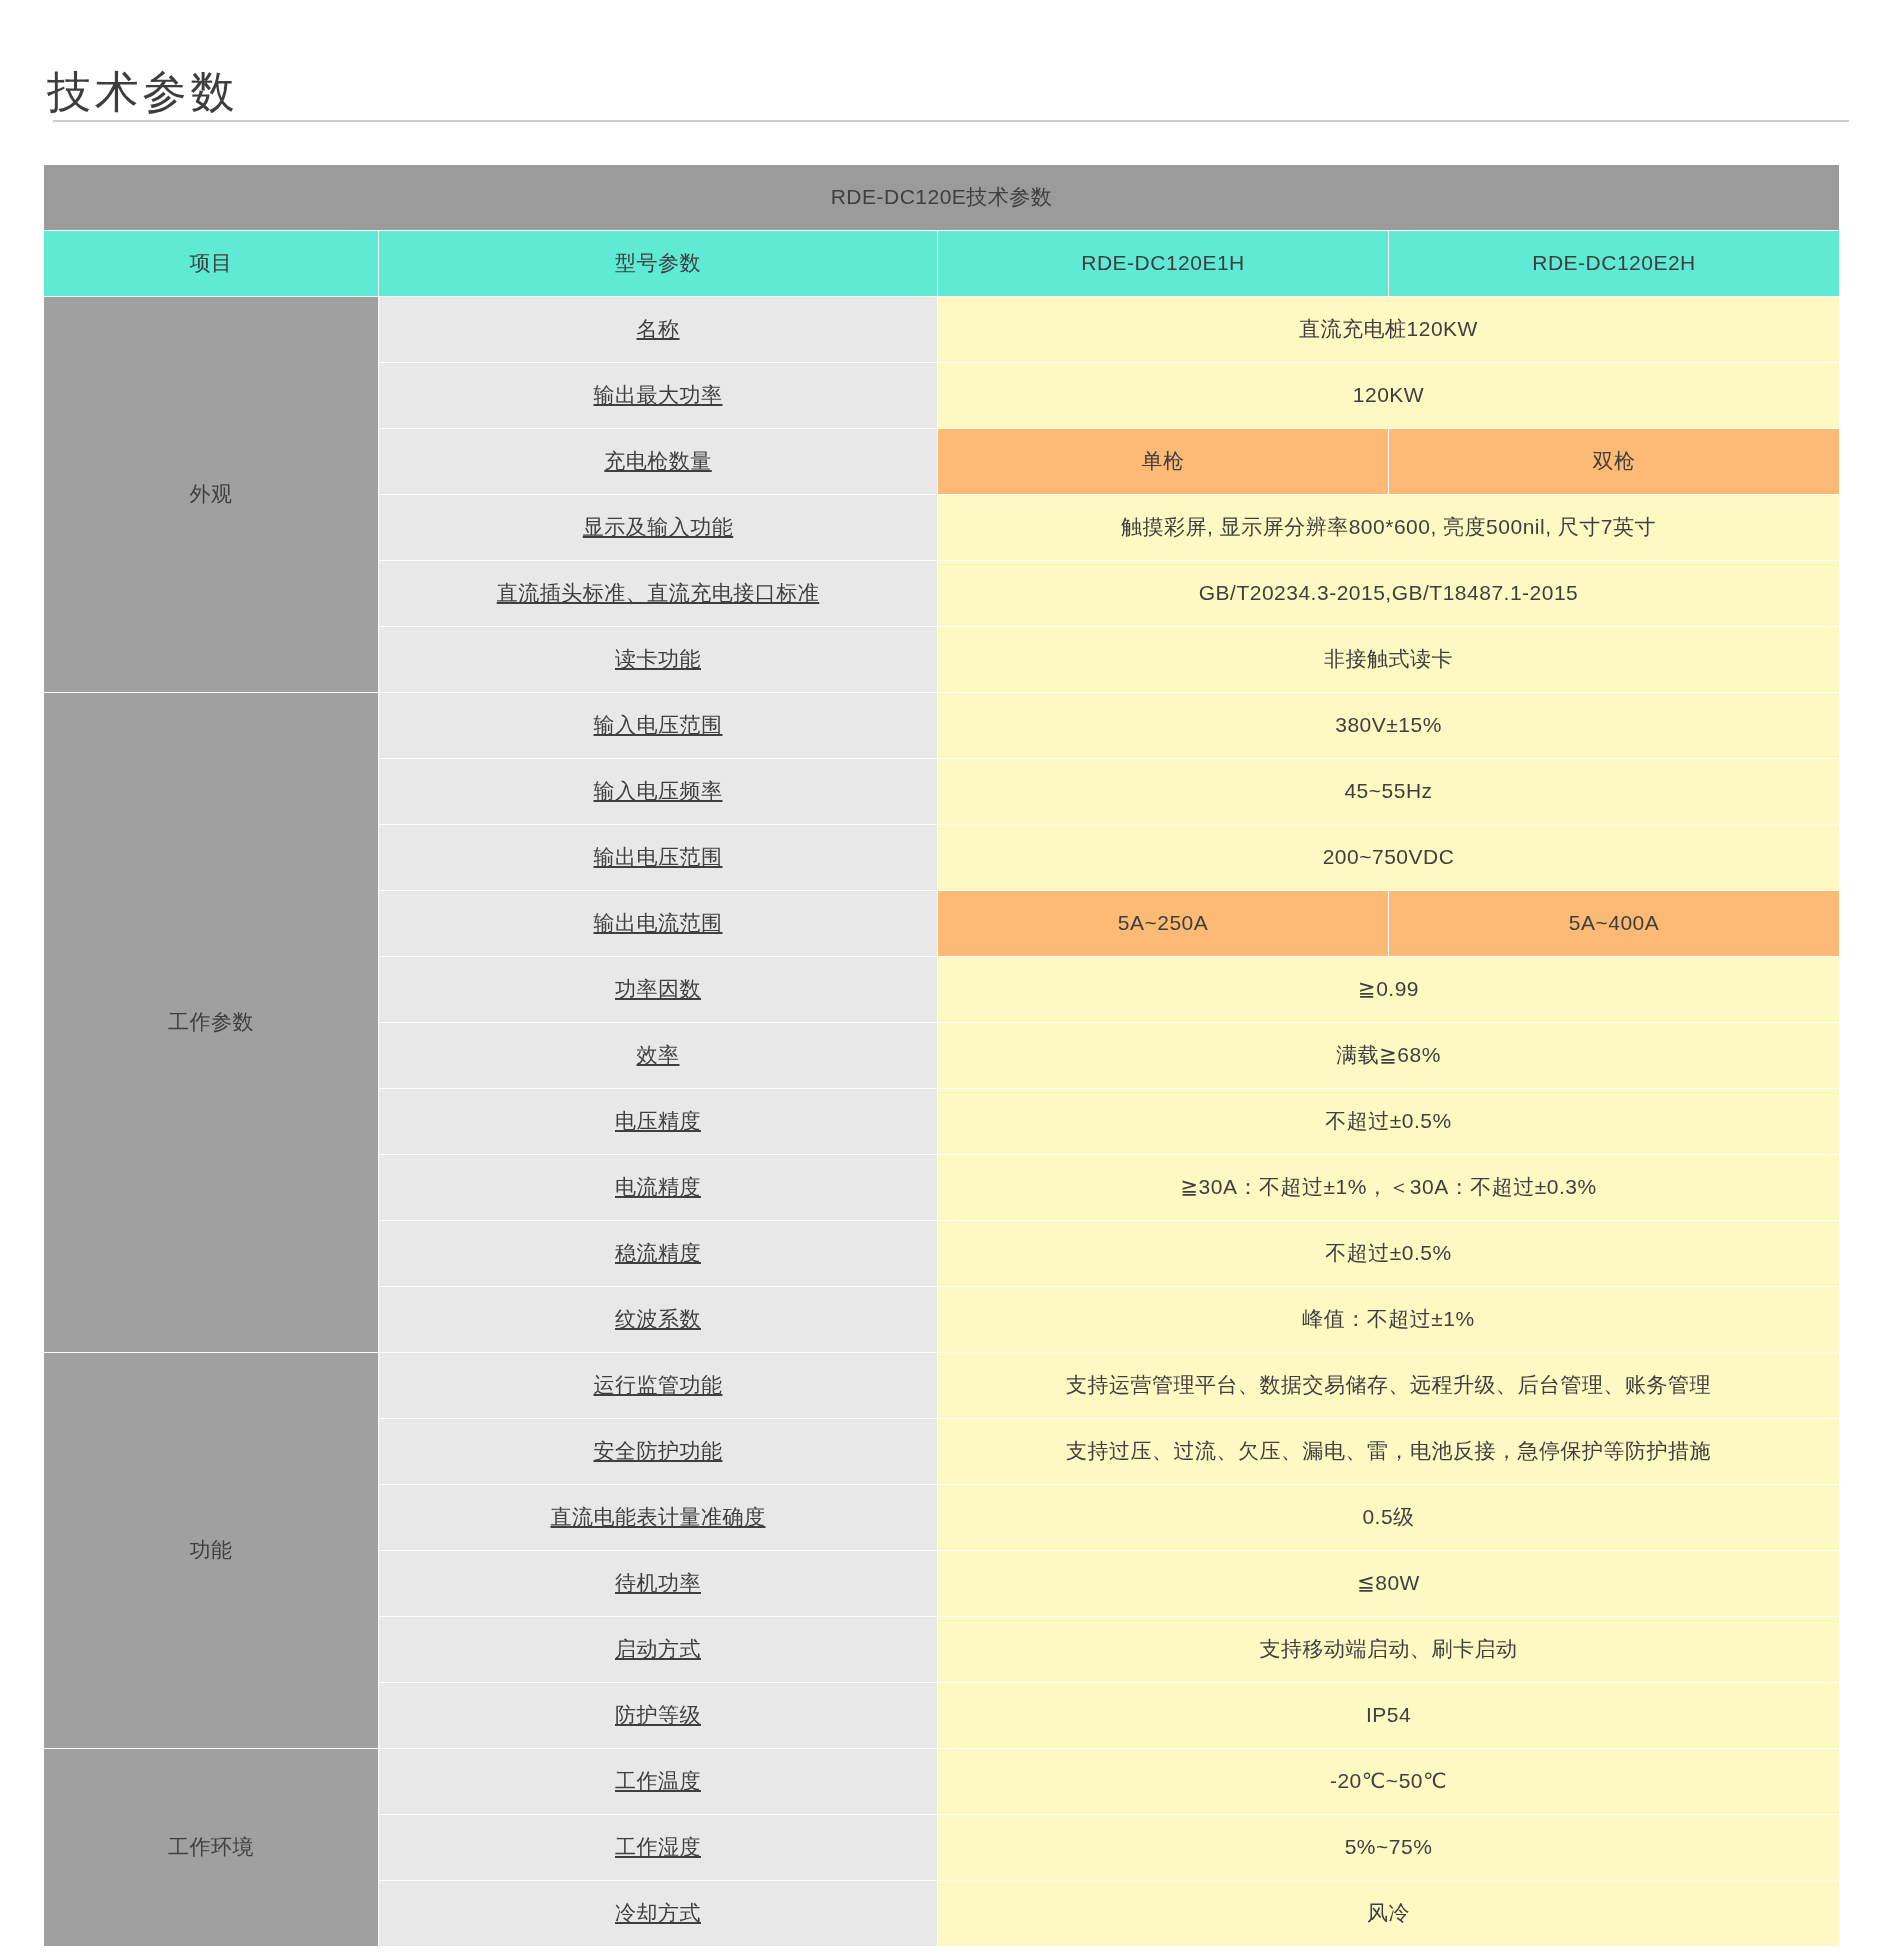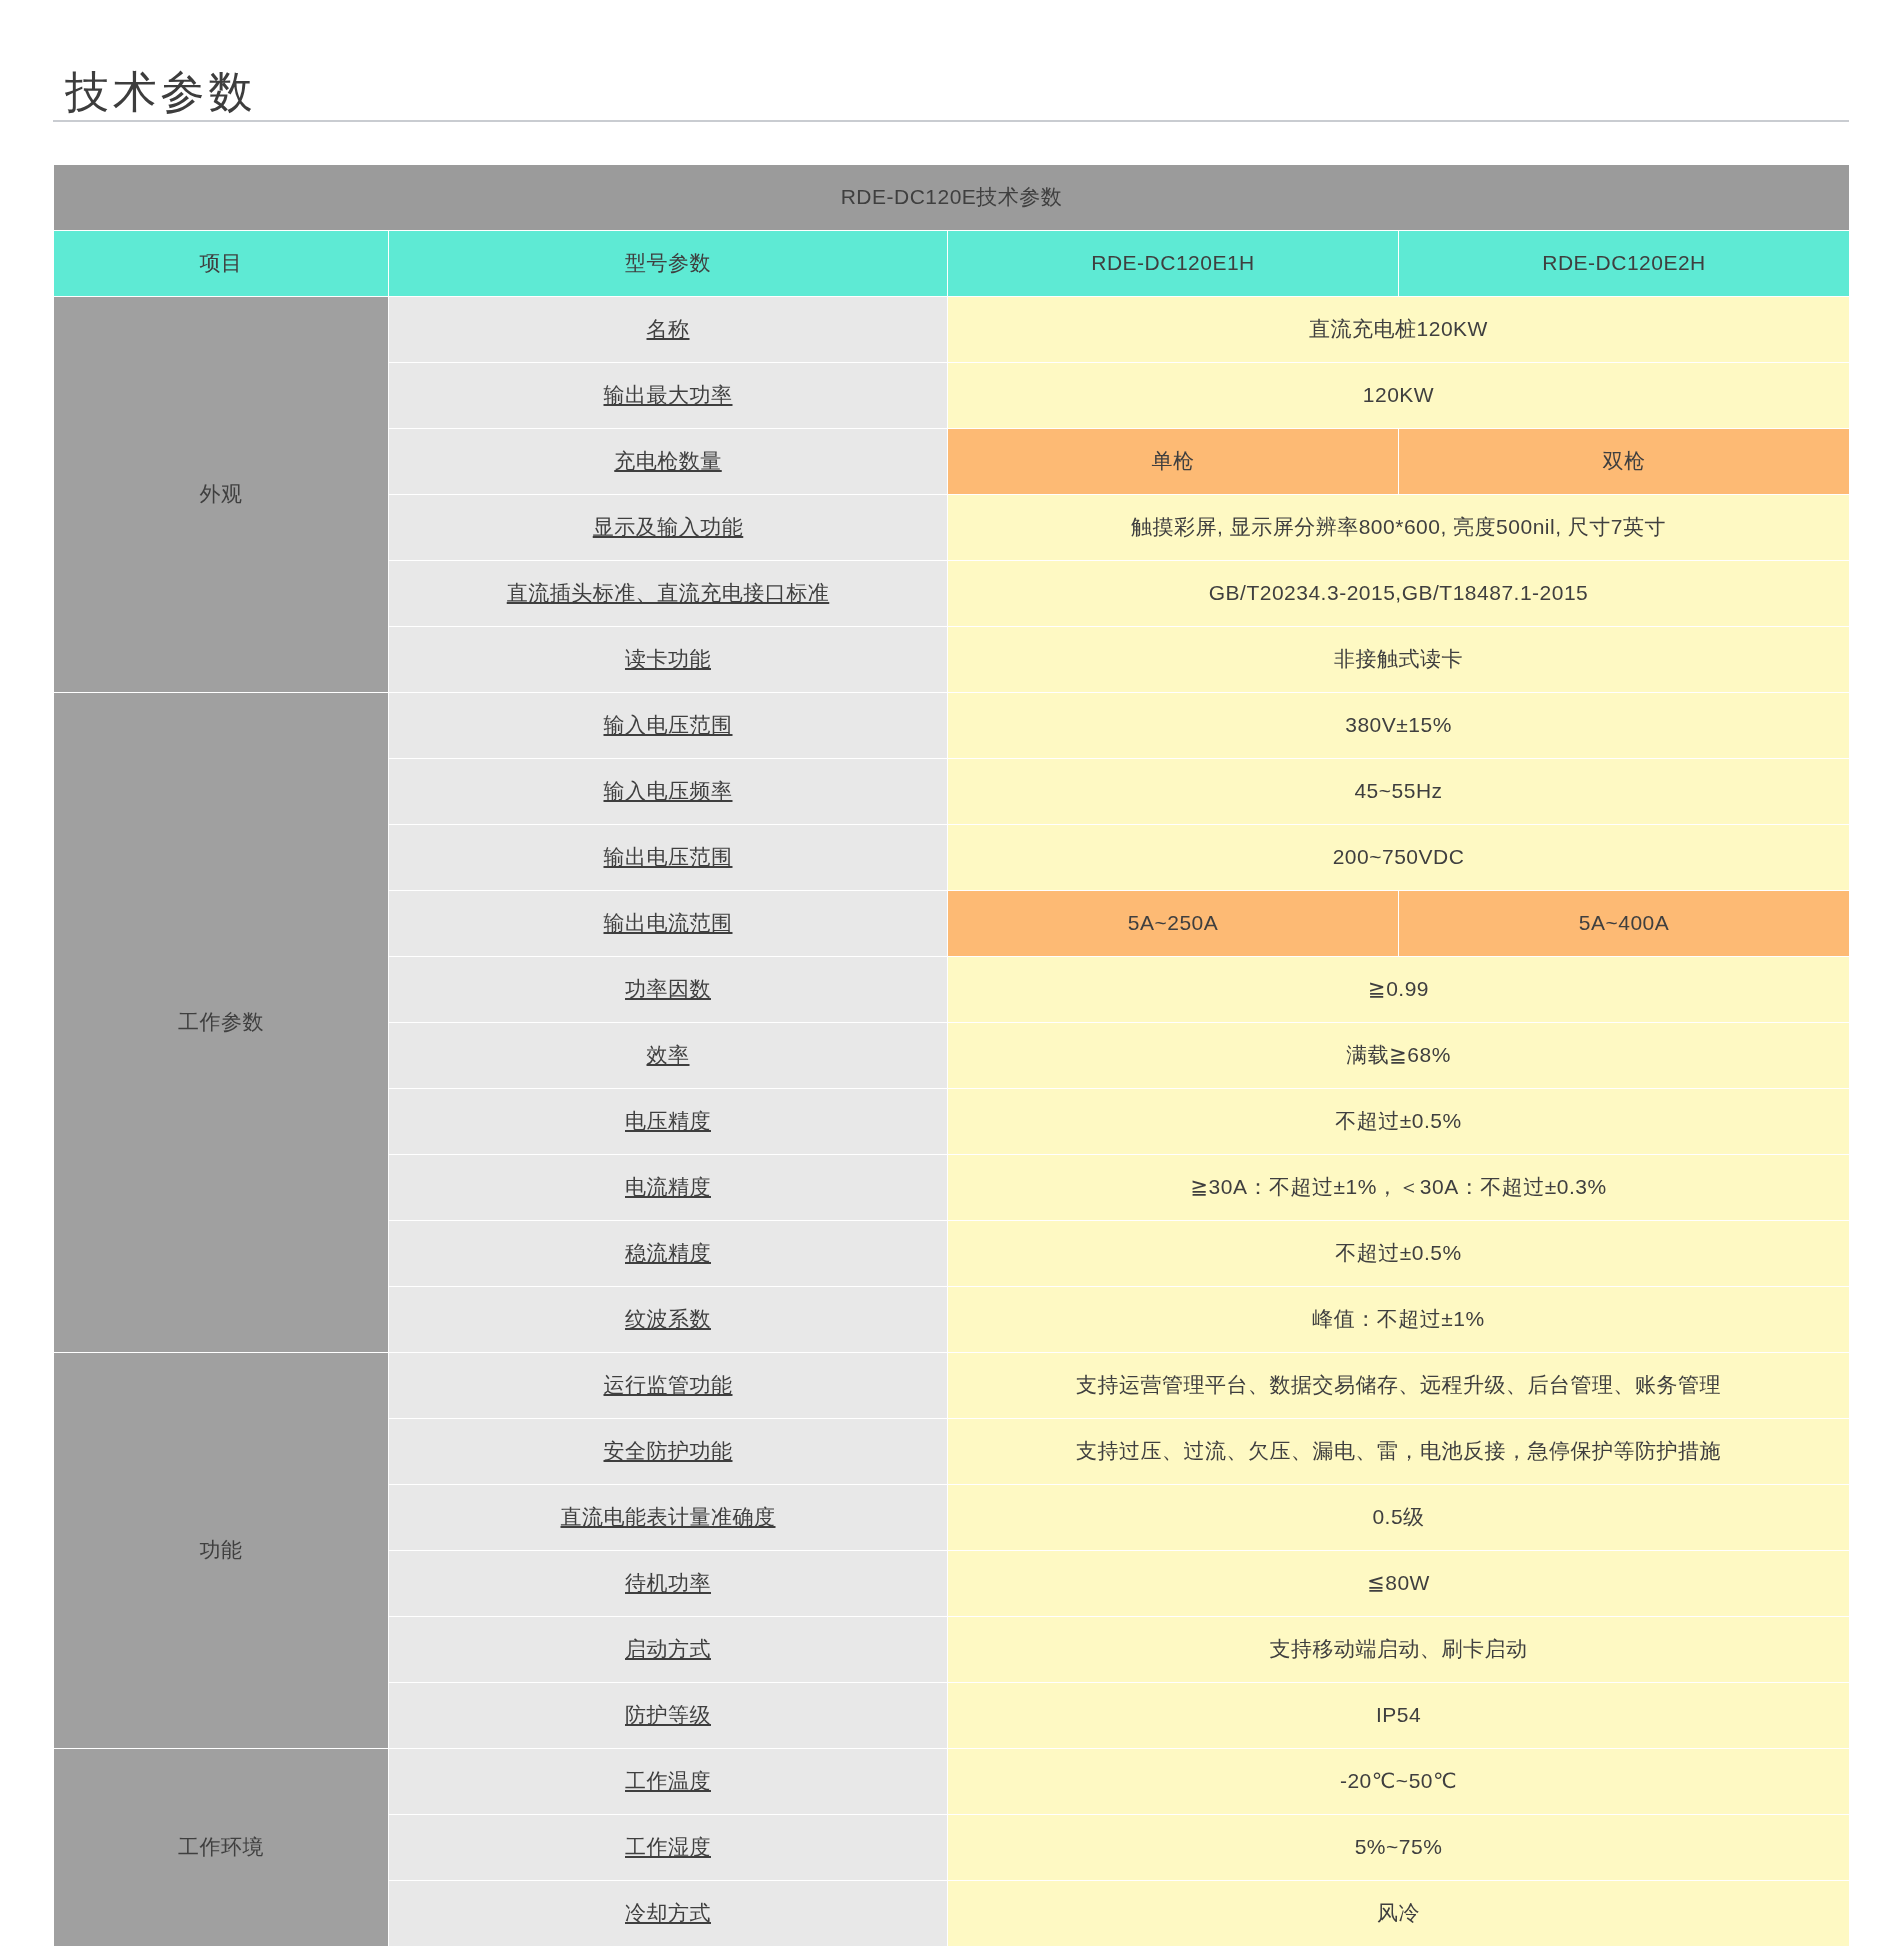--- a/index.html
+++ b/index.html
@@ -16,38 +16,38 @@
   }
   .page {
     position: relative;
     width: 1902px;
     height: 1959px;
     box-sizing: border-box;
     padding: 0;
   }
   .page-title {
     position: absolute;
-    left: 65px;
+    left: 47px;
     top: 34px;
     font-size: 44px;
     letter-spacing: 3.8px;
     color: #3d3d3d;
     font-weight: normal;
   }
   .title-rule {
     position: absolute;
     left: 53px;
     top: 120px;
     width: 1796px;
     height: 1.9px;
     background: #c9ccd1;
   }
   .table-wrap {
     position: absolute;
-    left: 53px;
+    left: 43px;
     top: 164px;
     width: 1796px;
   }
   table.spec {
     border-collapse: collapse;
     width: 1796px;
     table-layout: fixed;
   }
   table.spec td {
     border: 1px solid #ffffff;

